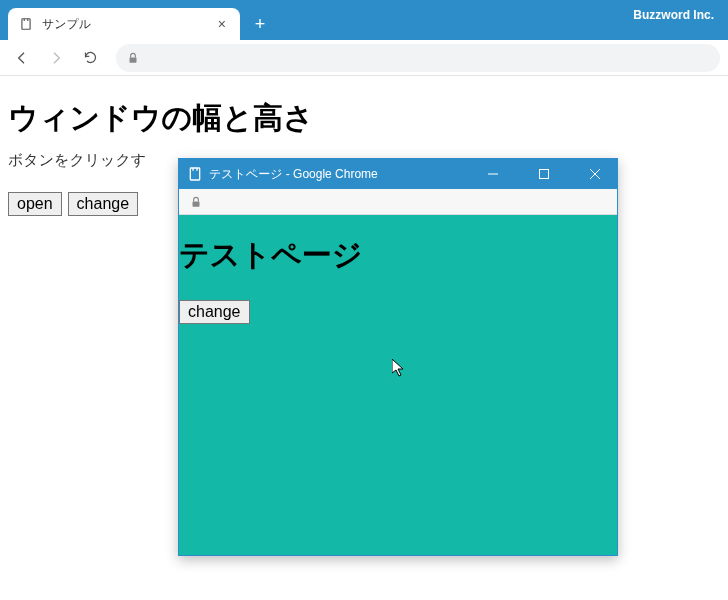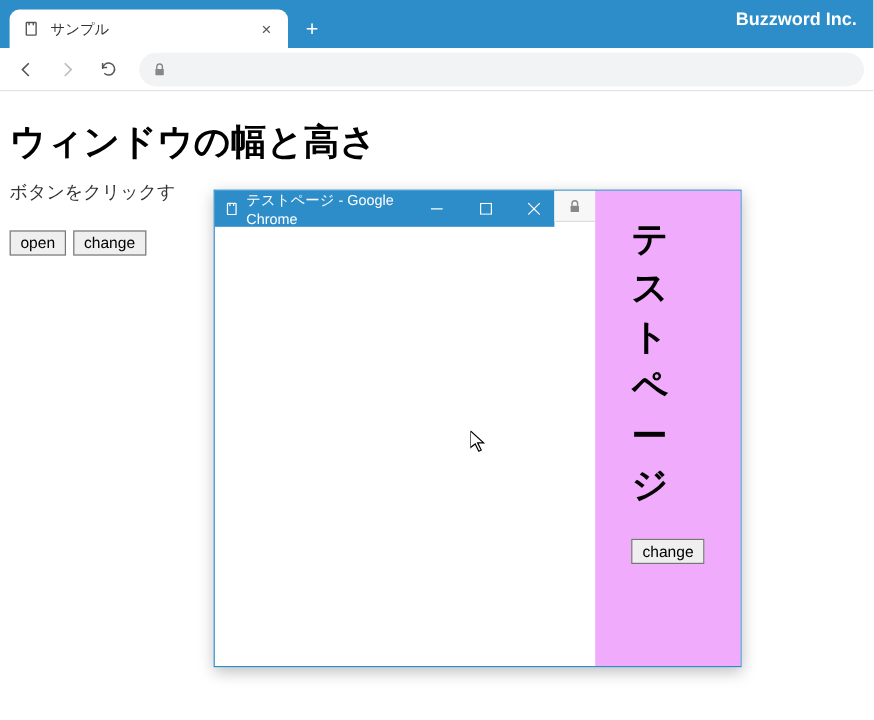--- a/index.html
+++ b/index.html
@@ -45,21 +45,21 @@
     color: #fff; font-size: 18px; font-weight: 300;
     margin-left: 6px; margin-bottom: 2px;
     cursor: pointer;
   }
   .brand {
     position: absolute;
     right: 14px;
     top: 8px;
     color: #fff;
     font-weight: bold;
-    font-size: 15px;
+    font-size: 12px;
   }
   .toolbar {
     height: 36px;
     background: #fff;
     border-bottom: 1px solid #e3e3e3;
     display: flex;
     align-items: center;
     padding: 0 8px;
     gap: 6px;
   }
@@ -92,39 +92,39 @@
     margin-bottom: 12px;
   }
   .content p {
     font-size: 15px;
     color: #333;
     margin-bottom: 22px;
   }
   .content .btn-row { display: flex; gap: 6px; }
   button.ui {
     font-family: inherit;
-    font-size: 13px;
+    font-size: 16px;
     padding: 2px 8px;
     background: #efefef;
     border: 1px solid #767676;
     cursor: pointer;
   }
 
   
   .popup {
     position: absolute;
     left: 178px;
     top: 158px;
     width: 440px;
     height: 398px;
     border: 1px solid #2c8dc8;
     box-shadow: 0 4px 12px rgba(0,0,0,0.25);
     background: #fff;
     display: flex;
-    flex-direction: row;
+    flex-direction: column;
   }
   .popup-titlebar {
     height: 30px;
     background: #2c8dc8;
     display: flex;
     align-items: center;
     color: #fff;
     font-size: 12px;
     padding-left: 8px;
     gap: 6px;
@@ -142,22 +142,22 @@
     height: 26px;
     background: #f7f7f7;
     border-bottom: 1px solid #ddd;
     display: flex;
     align-items: center;
     padding: 0 10px;
     color: #888;
   }
   .popup-body {
     flex: 1;
-    padding: 20px 30px;
-    background: #f0abfc;
+    padding: 20px 0;
+    background: #14b8a6;
   }
   .popup-body h1 { font-size: 30px; font-weight: bold; margin-bottom: 24px; }
   .popup-body p { font-size: 15px; color: #444; margin-bottom: 26px; }
   .cursor-in {
     position: absolute;
     left: 213px; top: 200px;
     pointer-events: none;
   }
 </style>
 </head>

